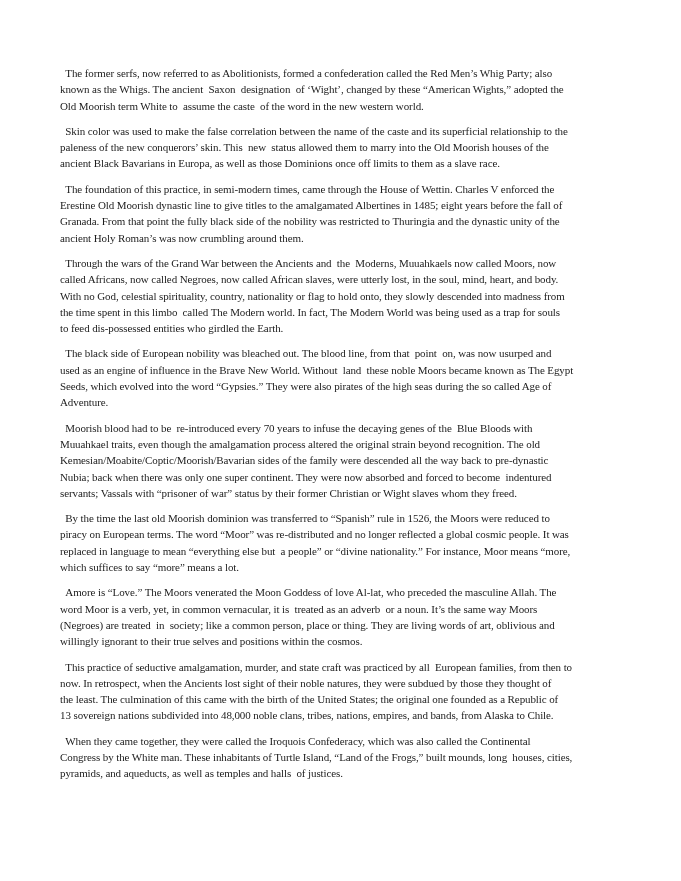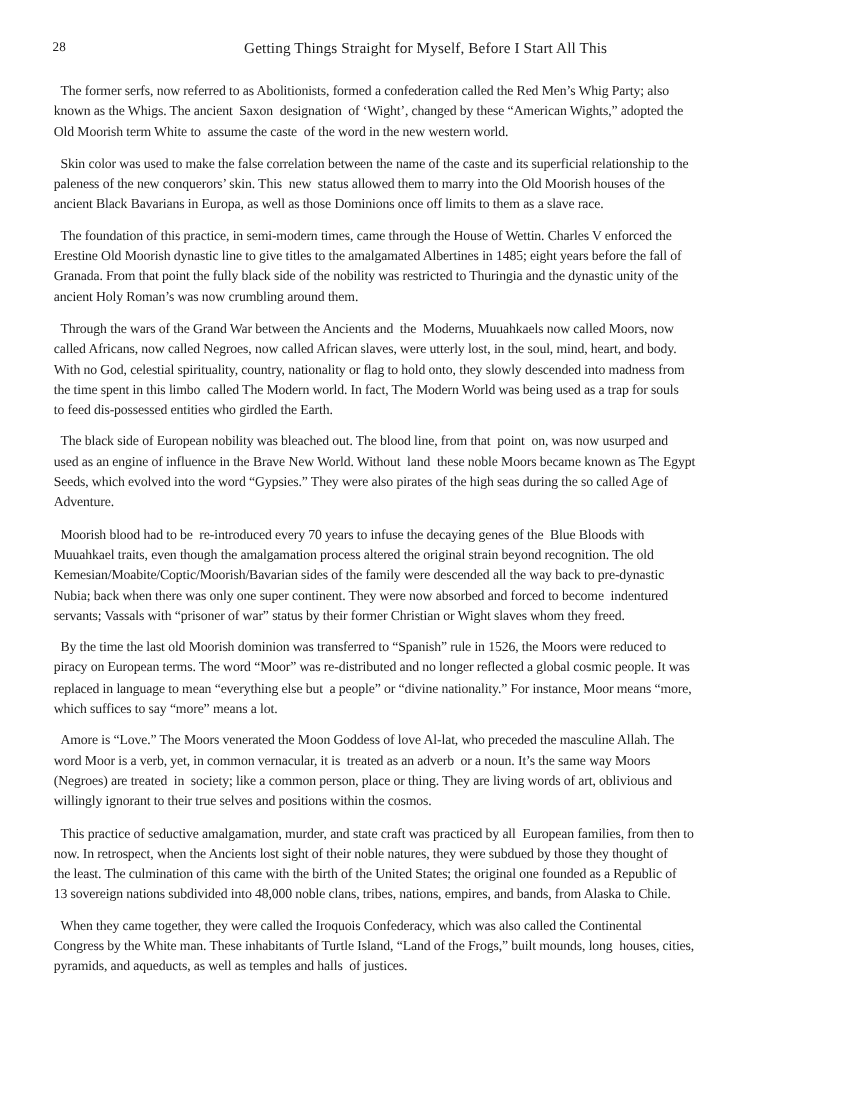--- a/index.html
+++ b/index.html
@@ -39,32 +39,28 @@
     position: absolute;
     top: 65px;
     left: 43px;
     width: 600px;
   }
   .para {
     white-space: pre-wrap;
     font-size: 11px;
     line-height: 16.3px;
     letter-spacing: -0.1px;
-    margin: 0 0 9px 0;
+    margin: 0 0 9px 17px;
   }
 </style>
 </head>
 <body>
 
 <div class="page">
 
-  <div class="header">
-    <span class="page-number">28</span>
-    <div class="running-title">Getting Things Straight for Myself, Before I Start All This</div>
-  </div>
 
   <div class="content">
     <div class="para">  The former serfs, now referred to as Abolitionists, formed a confederation called the Red Men’s Whig Party; also
 known as the Whigs. The ancient  Saxon  designation  of ‘Wight’, changed by these “American Wights,” adopted the
 Old Moorish term White to  assume the caste  of the word in the new western world.</div>
     <div class="para">  Skin color was used to make the false correlation between the name of the caste and its superficial relationship to the
 paleness of the new conquerors’ skin. This  new  status allowed them to marry into the Old Moorish houses of the
 ancient Black Bavarians in Europa, as well as those Dominions once off limits to them as a slave race.</div>
     <div class="para">  The foundation of this practice, in semi-modern times, came through the House of Wettin. Charles V enforced the
 Erestine Old Moorish dynastic line to give titles to the amalgamated Albertines in 1485; eight years before the fall of

